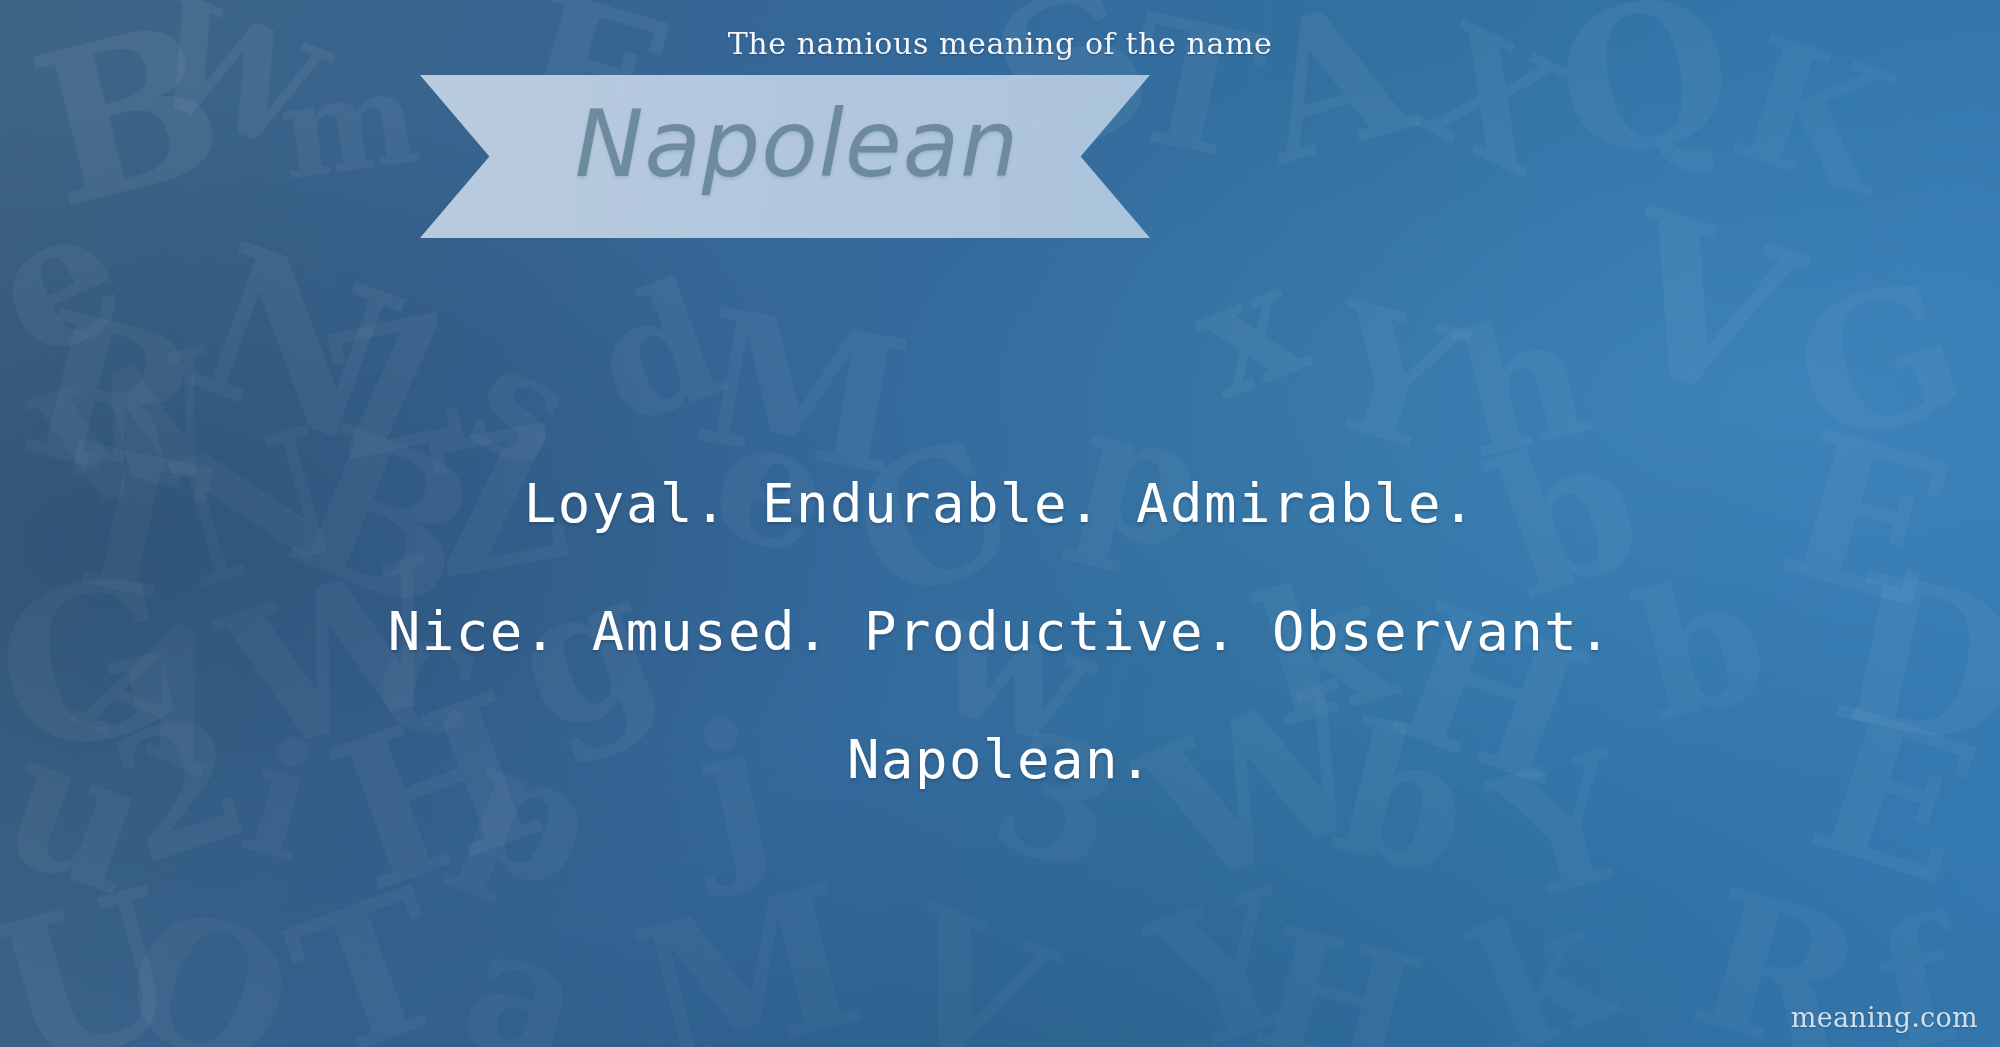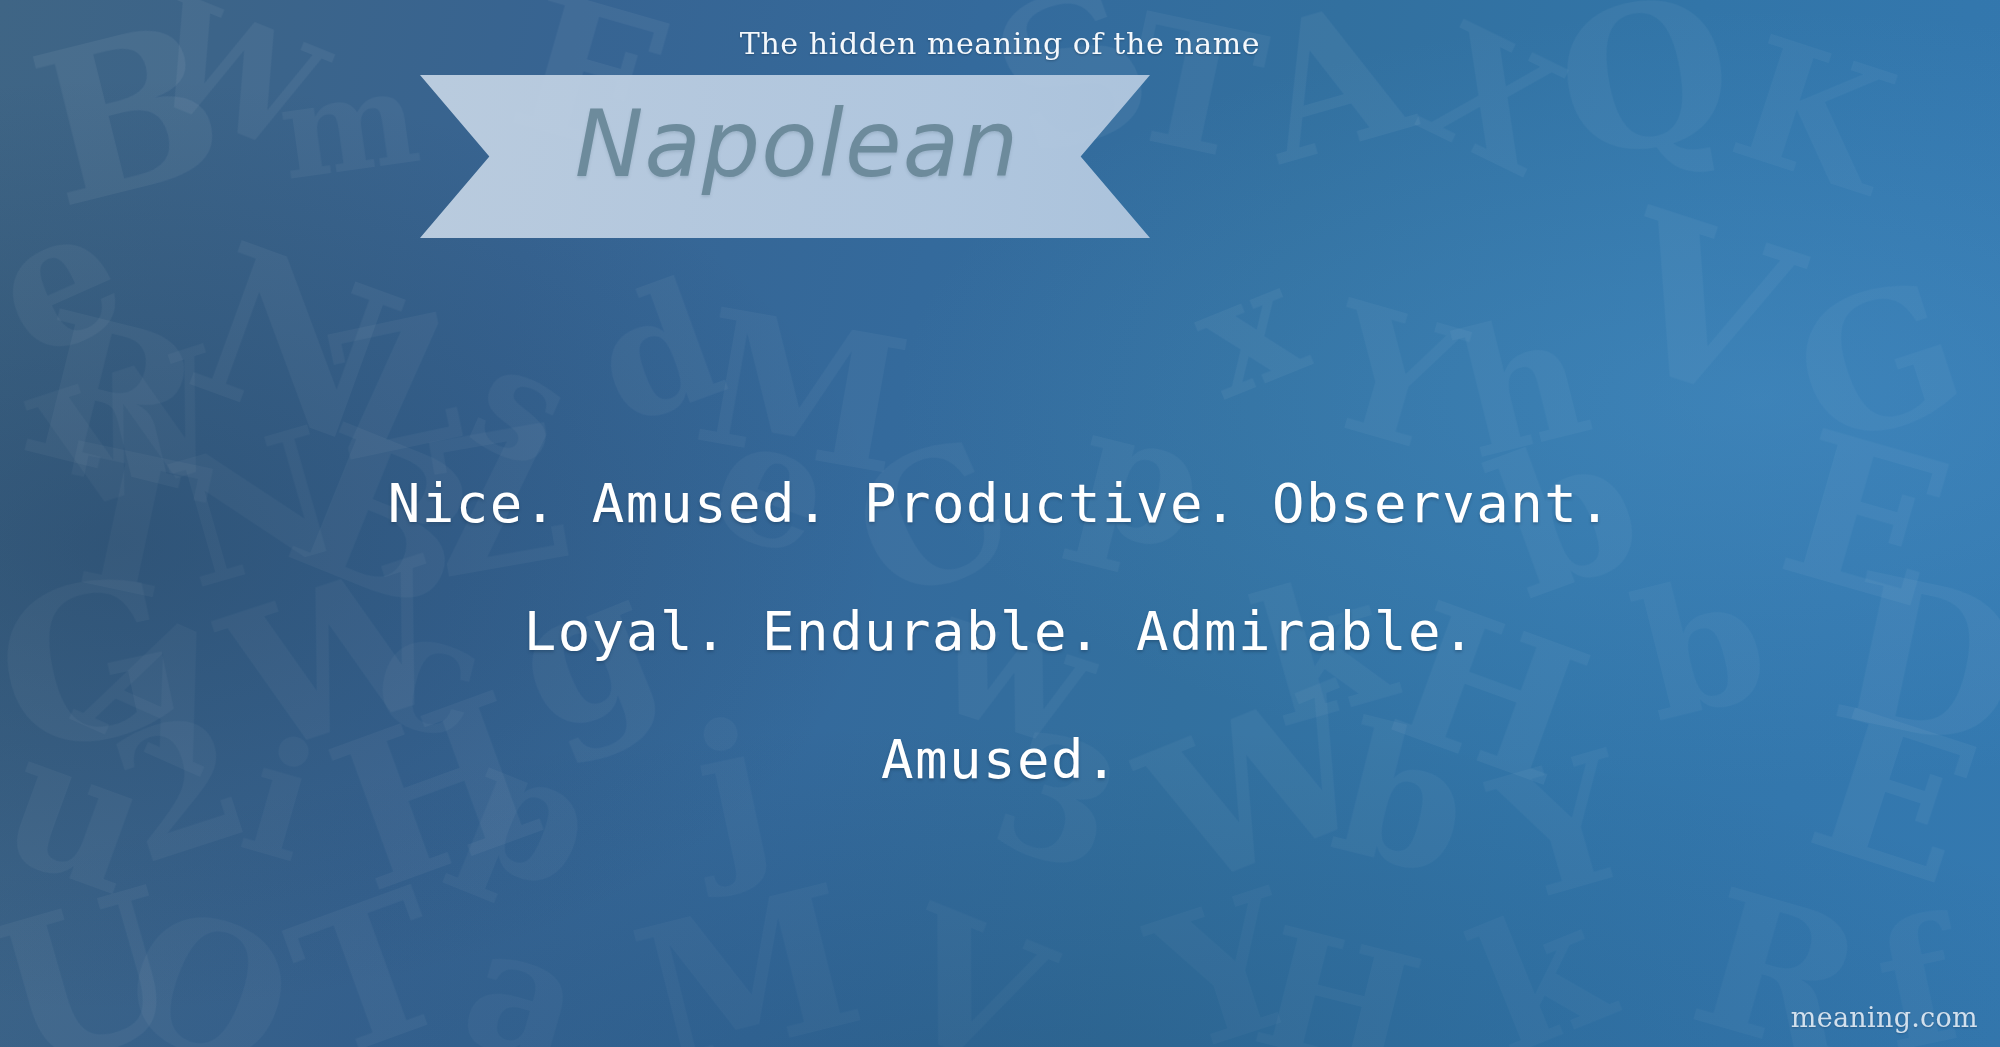--- a/index.html
+++ b/index.html
@@ -217,28 +217,28 @@
       <span style="left: 640px; top: 880px; font-size: 195px; opacity: 0.034; transform: rotate(-14deg);">M</span>
       <span style="left: 900px; top: 900px; font-size: 180px; opacity: 0.03; transform: rotate(22deg);">V</span>
       <span style="left: 1160px; top: 880px; font-size: 185px; opacity: 0.032; transform: rotate(-18deg);">Y</span>
       <span style="left: 1260px; top: 920px; font-size: 165px; opacity: 0.034; transform: rotate(14deg);">H</span>
       <span style="left: 1480px; top: 890px; font-size: 175px; opacity: 0.032; transform: rotate(-22deg);">k</span>
       <span style="left: 1700px; top: 880px; font-size: 190px; opacity: 0.034; transform: rotate(16deg);">R</span>
       <span style="left: 1880px; top: 900px; font-size: 170px; opacity: 0.032; transform: rotate(-12deg);">f</span>
     </div>
   <div class="bg-vignette"></div>
 
-  <div class="title">The hidden meaning of the name</div>
+  <div class="title">The namious meaning of the name</div>
 
   <div class="ribbon-wrap">
     <div class="ribbon"></div>
     <div class="ribbon-name">Napolean</div>
   </div>
 
   <div class="meaning">
+    <div class="meaning-line">Loyal. Endurable. Admirable.</div>
     <div class="meaning-line">Nice. Amused. Productive. Observant.</div>
-    <div class="meaning-line">Loyal. Endurable. Admirable.</div>
-    <div class="meaning-line">Amused.</div>
+    <div class="meaning-line">Napolean.</div>
   </div>
 
   <div class="watermark">meaning.com</div>
 
 </div>
 
 </body></html>

